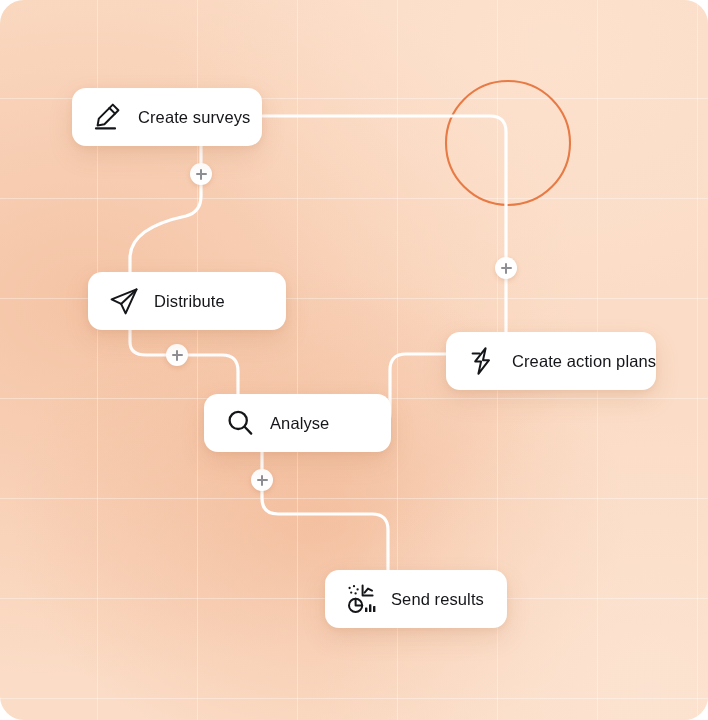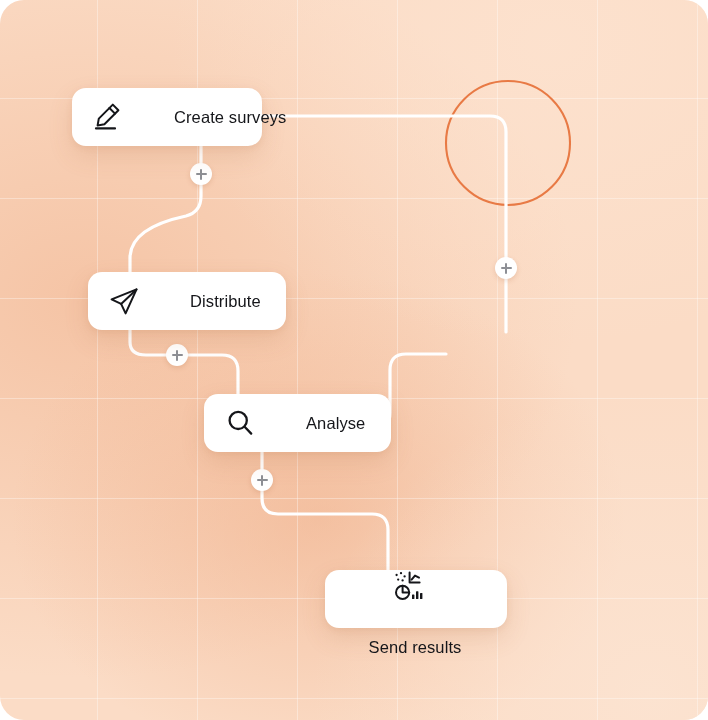--- a/index.html
+++ b/index.html
@@ -37,30 +37,29 @@
   .node{
     position:absolute;
     display:flex;align-items:center;
     background:#ffffff;
     border-radius:14px;
     box-shadow:0 10px 24px rgba(176,104,62,.16), 0 2px 6px rgba(176,104,62,.10);
     padding:0 22px 0 20px;
     height:58px;
     box-sizing:border-box;
     cursor:pointer;
-    gap:36px;
   }
   .node .ico{width:32px;height:32px;flex:0 0 32px;display:block;margin-right:14px;}
   .node .lbl{font-size:16.5px;color:#15161a;letter-spacing:.1px;white-space:nowrap;}
 
   #node-create-surveys{left:72px;top:88px;width:190px;}
   #node-distribute{left:88px;top:272px;width:198px;}
   #node-analyse{left:166px;top:394px;width:187px;margin-left:38px;}
   #node-action-plans{left:446px;top:332px;width:210px;}
-  #node-send-results{left:325px;top:570px;width:182px;flex-direction:column;}
+  #node-send-results{left:325px;top:570px;width:182px;}
 
   .plus{
     position:absolute;width:22px;height:22px;margin-left:-11px;margin-top:-11px;
     border-radius:50%;background:#ffffff;
     box-shadow:0 2px 5px rgba(170,100,60,.20);
     cursor:pointer;
   }
   .plus::before,.plus::after{content:"";position:absolute;background:#8d8f95;border-radius:1px;}
   .plus::before{left:5.5px;top:10.3px;width:11px;height:1.5px;}
   .plus::after{left:10.3px;top:5.5px;width:1.5px;height:11px;}
@@ -125,20 +124,27 @@
   <div class="node" id="node-analyse">
     <svg class="ico" viewBox="0 0 32 32">
       <g fill="none" stroke="#15161a" stroke-width="2.3" stroke-linecap="round">
         <circle cx="14.2" cy="13.4" r="8.6"></circle>
         <path d="M20.6 19.8 L27.2 26.6"></path>
       </g>
     </svg>
     <span class="lbl">Analyse</span>
   </div>
 
+  <div class="node" id="node-action-plans">
+    <svg class="ico" viewBox="0 0 32 32">
+      <path d="M19.6 3.2 L9.2 16.4 L15.1 16.4 L12.4 28.8 L23.0 15.2 L17.0 15.2 Z" fill="none" stroke="#15161a" stroke-width="2" stroke-linejoin="round"></path>
+      <path d="M6.6 8.6 L13.4 8.6" stroke="#15161a" stroke-width="2" stroke-linecap="round"></path>
+    </svg>
+    <span class="lbl">Create action plans</span>
+  </div>
 
   <div class="node" id="node-send-results">
     <svg class="ico" viewBox="0 0 32 32">
 
       <g fill="#15161a">
         <circle cx="4.6" cy="5.0" r="1.15"></circle>
           <circle cx="9.0" cy="3.2" r="1.15"></circle>
         <circle cx="12.6" cy="6.4" r="1.15"></circle>
           <circle cx="6.2" cy="9.6" r="1.15"></circle>
         <circle cx="10.6" cy="10.4" r="1.15"></circle>

